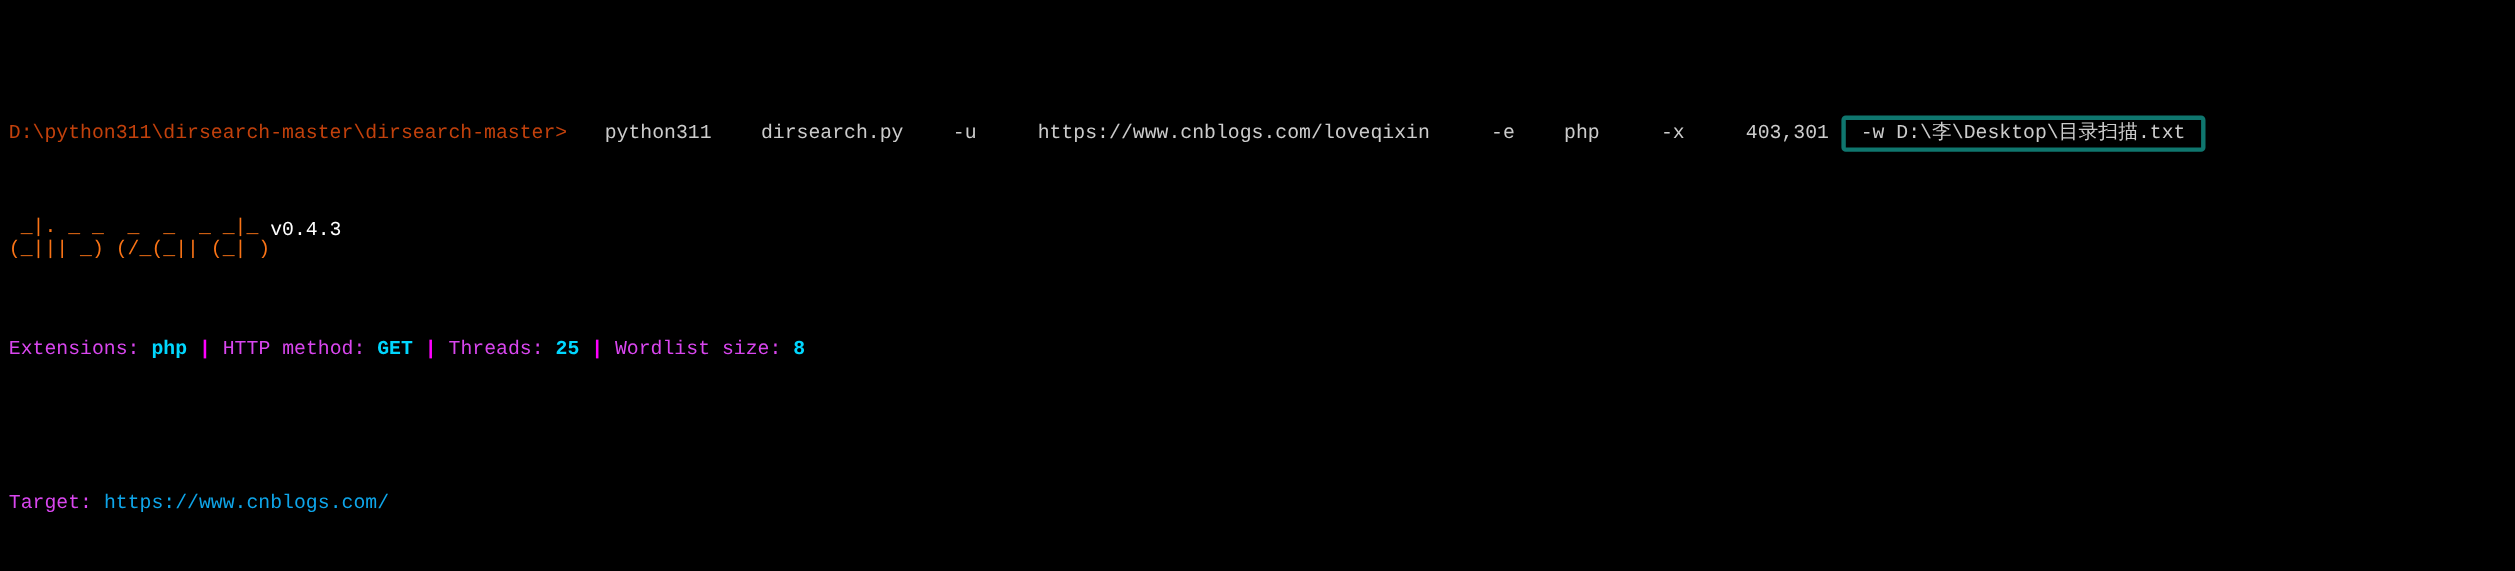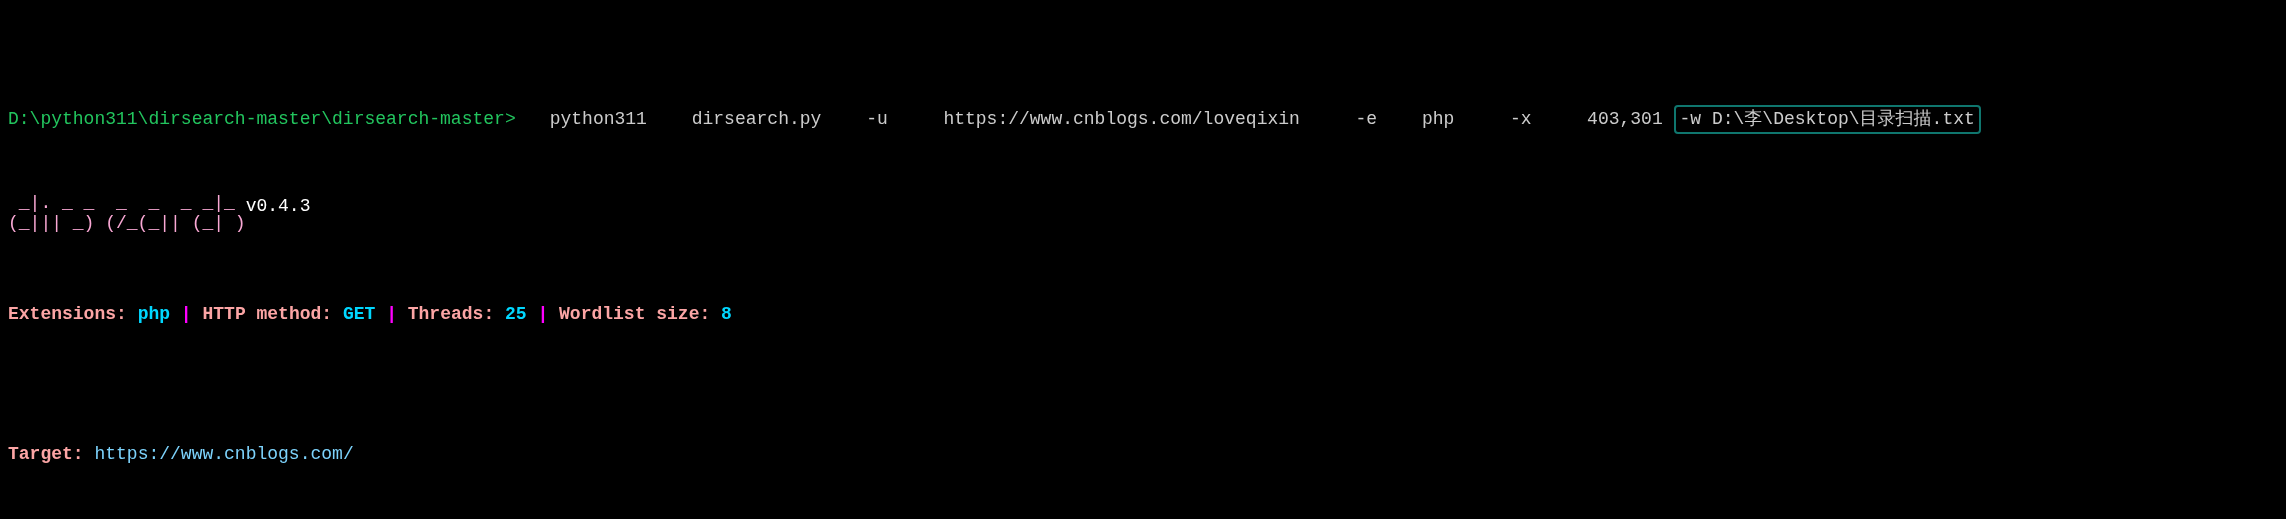--- a/index.html
+++ b/index.html
@@ -9,36 +9,36 @@
     }
     body {
       background: #000000;
       color: #cccccc;
       font-family: 'Consolas', 'Monaco', 'Courier New', monospace;
       font-size: 18px;
       line-height: 1.4;
       padding: 4px 8px;
       white-space: pre;
     }
-    .prompt-path { color: #22c55e; }
+    .prompt-path { color: #c2410c; }
     .cmd-text { color: #cccccc; margin-left: 34px; }
     .highlight-box {
-      border: 2px solid #0f766e;
+      border: 4px solid #0f766e;
       border-radius: 4px;
-      padding: 0 4px;
+      padding: 0 14px;
       display: inline-block;
     }
     .ascii-art {
-      color: #f9a8d4;
+      color: #f97316;
       line-height: 1.1;
       display: inline-block;
     }
     .version { color: #ffffff; }
-    .label-white { color: #fca5a5; font-weight: bold; }
-    .cyan { color: #7dd3fc; }
+    .label-white { color: #d946ef; font-weight: normal; }
+    .cyan { color: #0ea5e9; }
     .cyan-bold { color: #00d7ff; font-weight: bold; }
     .separator { color: #ff00ff; font-weight: bold; }
     .row { display: block; }
     .banner-row { display: flex; align-items: flex-start; margin-top: 10px; margin-bottom: 18px; }
     .spacer-v { height: 14px; }
   </style>
 </head>
 <body>
 
 

